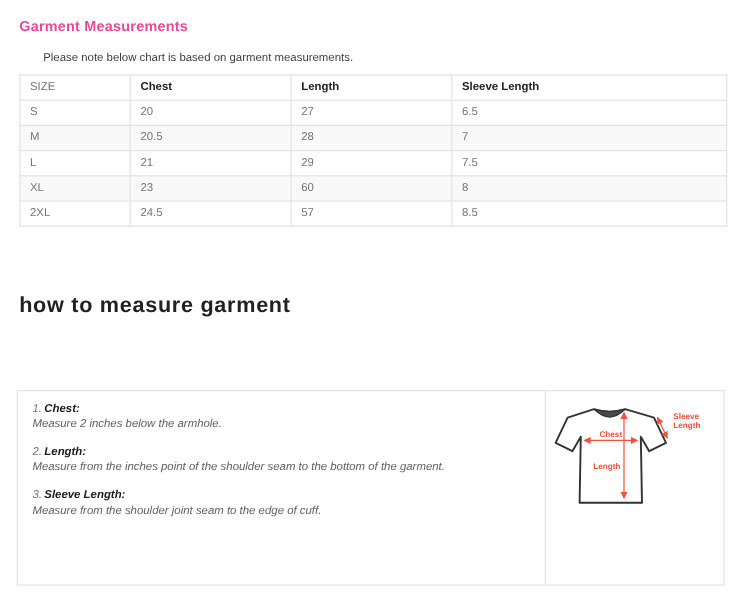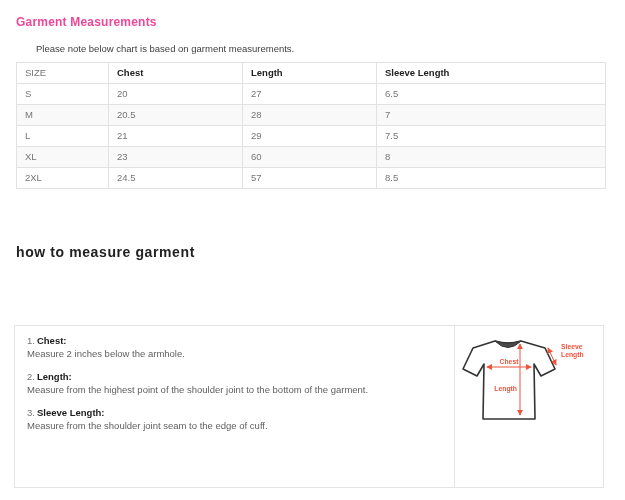--- a/index.html
+++ b/index.html
@@ -36,40 +36,40 @@
     overflow: hidden; white-space: nowrap;
   }
   table.size-chart th { font-weight: 700; color: #212121; }
   table.size-chart th.size-col { font-weight: 400; color: #757575; }
   table.size-chart td { color: #757575; }
   table.size-chart tr.shaded { background: #f9f9f9; }
   .col-1 { width: 92px; } .col-2 { width: 134px; } .col-3 { width: 134px; } .col-4 { width: 229px; }
 
   .section-title {
     margin: 55px 0 0 16px;
-    font-size: 14px; font-weight: 700; color: #212121; letter-spacing: 0.6px;
+    font-size: 18px; font-weight: 700; color: #212121; letter-spacing: 0.6px;
   }
 
   .measure-box {
     position: absolute;
     left: 14px; top: 310px;
     width: 590px; height: 163px;
     border: 1px solid #e4e4e4;
     display: flex;
   }
   .measure-box .instructions-panel {
     width: 441px;
     padding: 8px 12px;
     border-right: 1px solid #e4e4e4;
   }
   .measure-box .diagram-panel {
     flex: 1;
     padding: 5px 0 0 2px;
   }
-  .instruction-item { margin-bottom: 10px; }
+  .instruction-item { margin-bottom: 10px; font-style: italic; }
   .instruction-label { font-size: 9.5px; line-height: 13px; color: #757575; }
   .instruction-label .label-bold { font-weight: 700; color: #1c1c1c; margin-left: 2px; }
   .instruction-text { font-size: 9.5px; line-height: 13px; color: #616161; }
 
   svg text.red-label {
     font-family: "Liberation Sans", sans-serif;
     font-size: 6.8px; font-weight: 700; fill: #f0523c;
   }
 </style>
 </head>
@@ -133,21 +133,21 @@
 
   <div class="measure-box">
 
     <div class="instructions-panel">
       <div class="instruction-item">
         <div class="instruction-label"><span>1.</span><span class="label-bold">Chest:</span></div>
         <div class="instruction-text">Measure 2 inches below the armhole.</div>
       </div>
       <div class="instruction-item">
         <div class="instruction-label"><span>2.</span><span class="label-bold">Length:</span></div>
-        <div class="instruction-text">Measure from the highest point of the shoulder joint to the bottom of the garment.</div>
+        <div class="instruction-text">Measure from the inches point of the shoulder seam to the bottom of the garment.</div>
       </div>
       <div class="instruction-item">
         <div class="instruction-label"><span>3.</span><span class="label-bold">Sleeve Length:</span></div>
         <div class="instruction-text">Measure from the shoulder joint seam to the edge of cuff.</div>
       </div>
     </div>
 
     <div class="diagram-panel">
       <svg width="146" height="104" viewBox="0 0 146 104">
         <defs>

